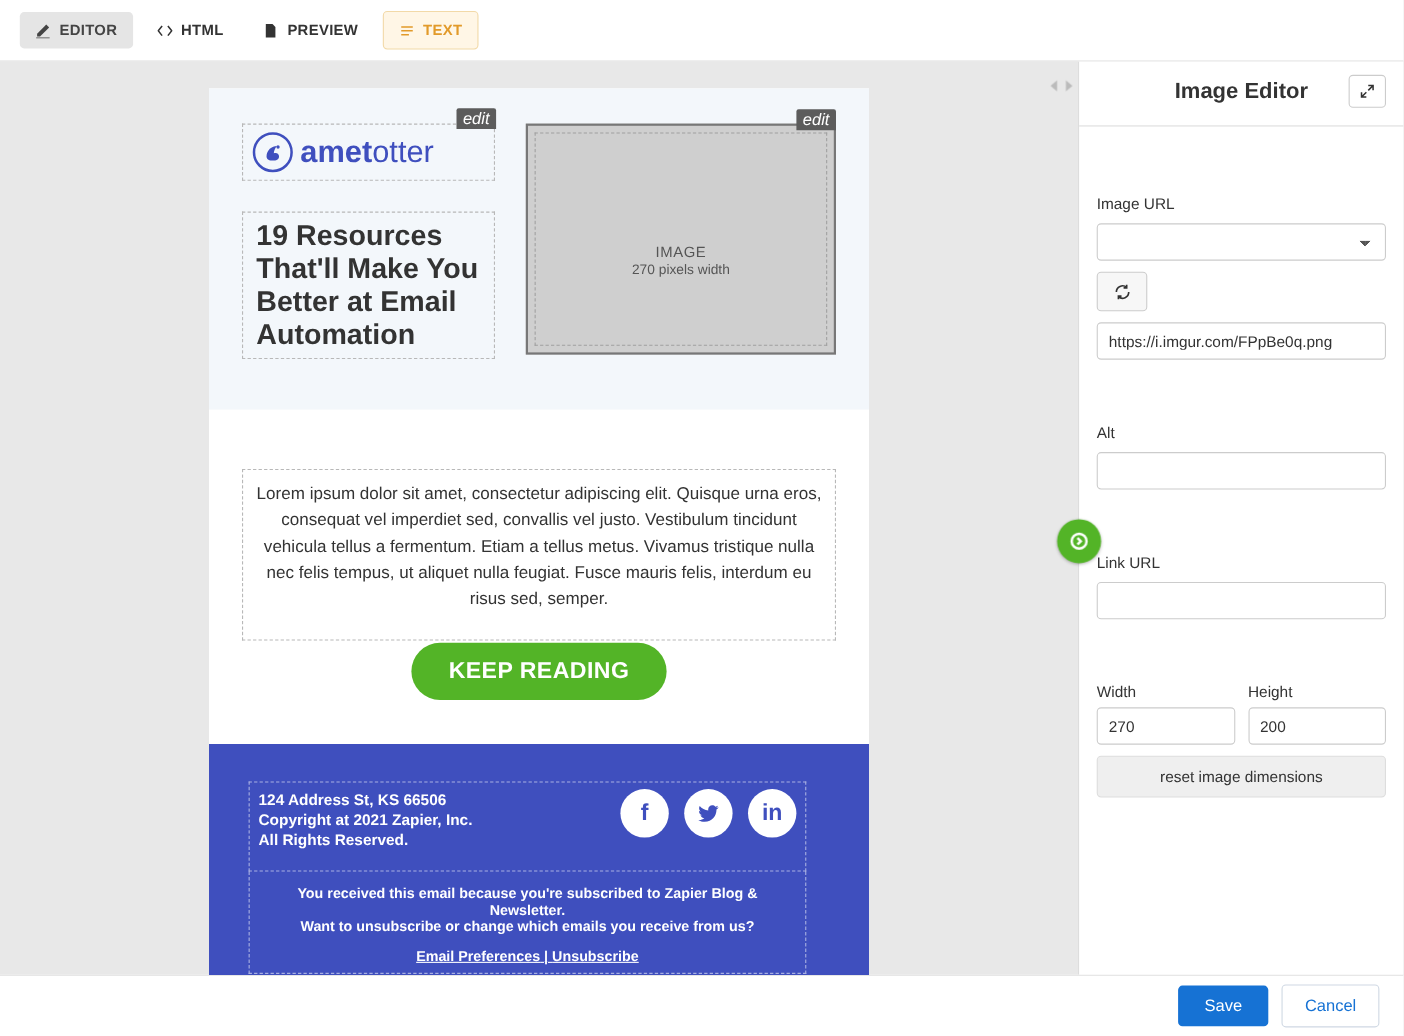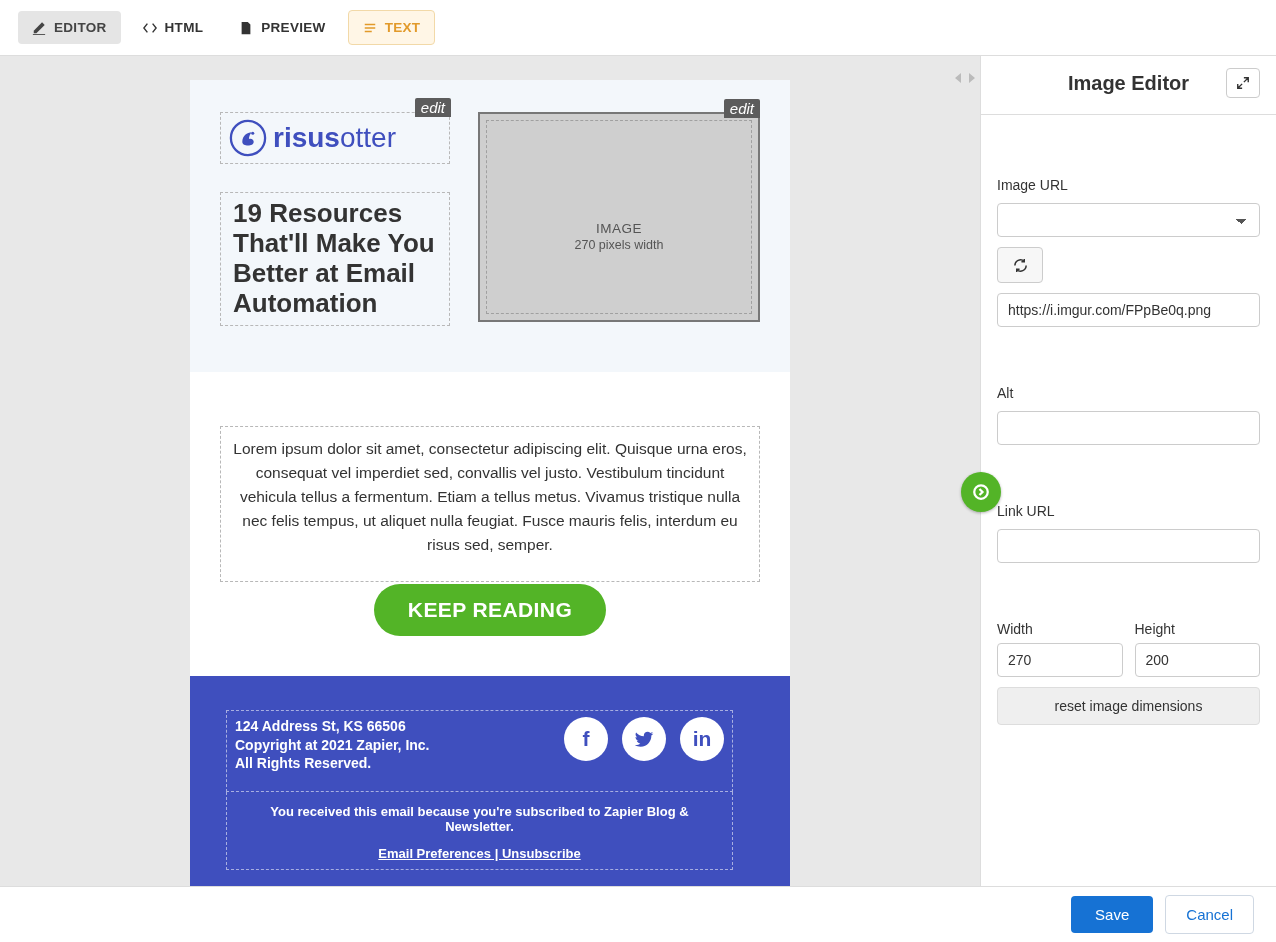--- a/index.html
+++ b/index.html
@@ -117,21 +117,21 @@
 
         <div class="hero">
           <div class="hero-left">
             <div class="edit-box logo-box">
               <span class="edit-tag">edit</span>
               <svg width="38" height="38" viewBox="0 0 40 40">
                   <circle cx="20" cy="20" r="18" fill="none" stroke="#3f4fbe" stroke-width="2.4"></circle>
                   <path d="M14 24c0-6 5-10 10-10-2 2-3 5-3 7 3-1 5 1 5 3 0 3-3 4-6 4-3 0-6-1-6-4z" fill="#3f4fbe"></path>
                   <circle cx="25" cy="15" r="1.6" fill="#3f4fbe"></circle>
                 </svg>
-              <span class="logo-text"><b>risus</b>otter</span>
+              <span class="logo-text"><b>amet</b>otter</span>
             </div>
             <div class="edit-box">
               <div class="headline">19 Resources That'll Make You Better at Email Automation</div>
             </div>
           </div>
           <div class="img-slot">
             <span class="edit-tag">edit</span>
             <div class="img-slot-inner">
               <div class="lbl">IMAGE</div>
               <div class="sub">270 pixels width</div>
@@ -156,20 +156,21 @@
               <div class="soc-ic">
                   <svg width="22" height="22" viewBox="0 0 24 24" fill="#3f4fbe">
                     <path d="M22 5.9c-.7.3-1.5.6-2.3.7.8-.5 1.5-1.3 1.8-2.2-.8.5-1.7.8-2.6 1-.8-.8-1.8-1.3-3-1.3-2.3 0-4.1 1.9-4.1 4.1 0 .3 0 .6.1.9-3.4-.2-6.5-1.8-8.5-4.3-.4.6-.6 1.3-.6 2.1 0 1.4.7 2.7 1.8 3.4-.7 0-1.3-.2-1.9-.5v.1c0 2 1.4 3.7 3.3 4-.3.1-.7.1-1.1.1-.3 0-.5 0-.8-.1.5 1.6 2.1 2.8 3.9 2.9-1.4 1.1-3.2 1.8-5.2 1.8H2c1.8 1.2 4 1.9 6.3 1.9 7.5 0 11.7-6.3 11.7-11.7v-.5c.8-.6 1.5-1.3 2-2.1z"></path>
                   </svg>
                 </div>
               <div class="soc-ic" style="font-family:Arial">in</div>
             </div>
           </div>
           <div class="foot-msg">
             <div>You received this email because you're subscribed to Zapier Blog &amp; Newsletter.</div>
+            <div>Want to unsubscribe or change which emails you receive from us?</div>
             <div class="foot-links">
               <span>Email Preferences</span><span> | </span><span>Unsubscribe</span>
             </div>
           </div>
         </div>
       </div>
     </div>
 
     <div class="side">
       <span class="resize-grip" style="position:absolute; left:-28px; top:10px;">

